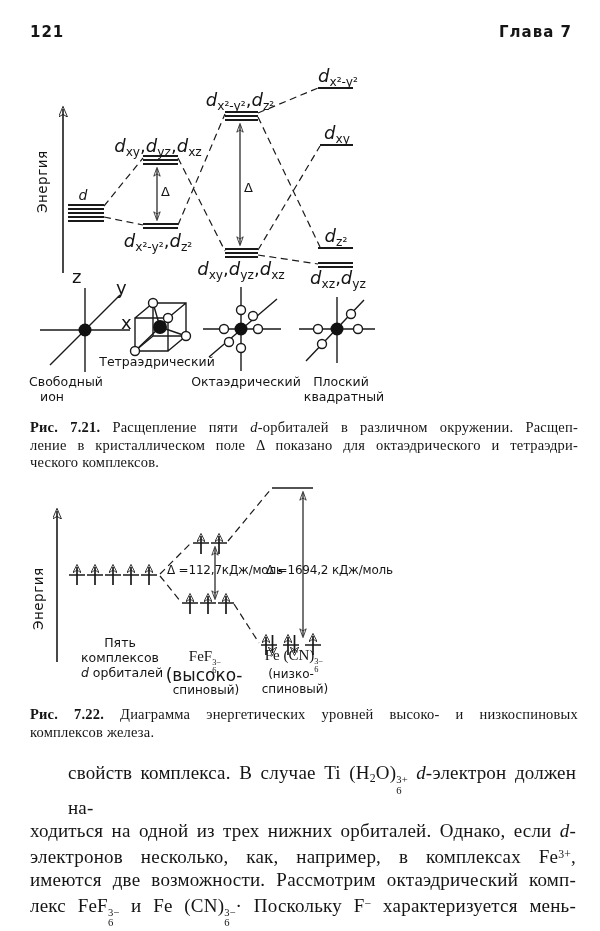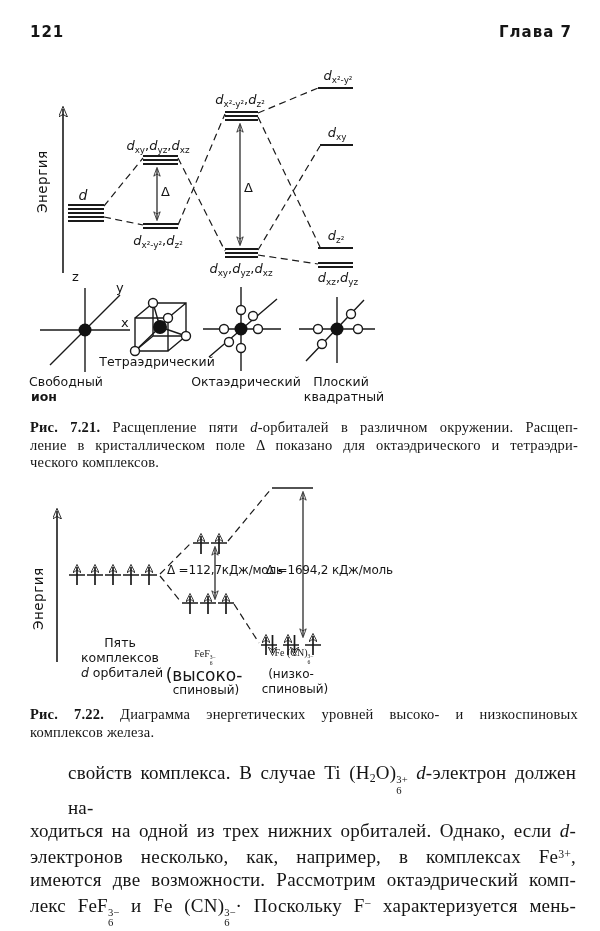--- a/index.html
+++ b/index.html
@@ -10,28 +10,28 @@
     position:relative;overflow:hidden;
   }
   .abs{position:absolute;}
   .ctr{transform:translateX(-50%);white-space:nowrap;}
   
   .hdr{font-family:"DejaVu Sans",sans-serif;font-size:15px;font-weight:700;letter-spacing:1px;}
   
   .fig{position:absolute;left:0;width:600px;}
   .fig svg{position:absolute;left:0;top:0;}
   
-  .flab{font-family:"DejaVu Sans",sans-serif;font-size:13px;line-height:14px;white-space:nowrap;}
+  .flab{font-family:"DejaVu Sans",sans-serif;font-size:18px;line-height:14px;white-space:nowrap;}
   .flab sub{font-size:.68em;vertical-align:-0.3em;letter-spacing:0;}
   .slab{font-family:"DejaVu Sans",sans-serif;font-size:12.5px;line-height:14px;white-space:nowrap;}
   .vlabel{position:absolute;transform:rotate(-90deg);transform-origin:left top;
           font-family:"DejaVu Sans",sans-serif;font-size:13.5px;white-space:nowrap;letter-spacing:.5px;}
   .delta{font-family:"DejaVu Sans",sans-serif;font-size:13px;}
   .dval{font-family:"DejaVu Sans",sans-serif;font-size:12px;white-space:nowrap;letter-spacing:-.2px;}
-  .chem{font-size:10px;white-space:nowrap;}
+  .chem{font-size:15px;white-space:nowrap;}
   
   .cap{left:30px;width:548px;font-size:14.5px;line-height:17.6px;letter-spacing:.2px;}
   .cap .jl{text-align:justify;text-align-last:justify;}
   .cap .ll{text-align:left;}
   
   .bodytxt{left:30px;width:546px;font-size:19px;line-height:23.4px;letter-spacing:.2px;}
   .bodytxt .jl{text-align:justify;text-align-last:justify;}
   .bodytxt .jl:first-child{padding-left:38px;}
   sub{font-size:.62em;vertical-align:-0.25em;}
   sup{font-size:.62em;vertical-align:0.45em;}
@@ -141,21 +141,21 @@
   <div class="abs flab ctr" style="left:338px;top:14px;"><i>d</i><sub>x²-y²</sub></div>
   <div class="abs flab ctr" style="left:337px;top:71px;"><i>d</i><sub>xy</sub></div>
   <div class="abs flab ctr" style="left:336px;top:174px;"><i>d</i><sub>z²</sub></div>
   <div class="abs flab ctr" style="left:338px;top:216px;"><i>d</i><sub>xz</sub>,<i>d</i><sub>yz</sub></div>
   <div class="abs delta" style="left:161px;top:129px;">Δ</div>
   <div class="abs delta" style="left:244px;top:125px;">Δ</div>
   <div class="abs flab" style="left:72px;top:215px;">z</div>
   <div class="abs flab" style="left:116px;top:226px;">y</div>
   <div class="abs flab" style="left:121px;top:261px;">x</div>
   <div class="abs slab ctr" style="left:66px;top:320px;">Свободный</div>
-  <div class="abs slab ctr" style="left:44px;top:335px;font-weight:bold;">ион</div>
+  <div class="abs slab ctr" style="left:52px;top:335px;">ион</div>
   <div class="abs slab ctr" style="left:157px;top:300px;">Тетраэдрический</div>
   <div class="abs slab ctr" style="left:246px;top:320px;">Октаэдрический</div>
   <div class="abs slab ctr" style="left:341px;top:320px;">Плоский</div>
   <div class="abs slab ctr" style="left:344px;top:335px;">квадратный</div>
 </div>
 
 <div class="abs cap" style="top:419px;">
   <div class="jl"><b>Рис. 7.21.</b> Расщепление пяти <i>d</i>-орбиталей в различном окружении. Расщеп-</div>
   <div class="jl">ление в кристаллическом поле Δ показано для октаэдрического и тетраэдри-</div>
   <div class="ll">ческого комплексов.</div>

